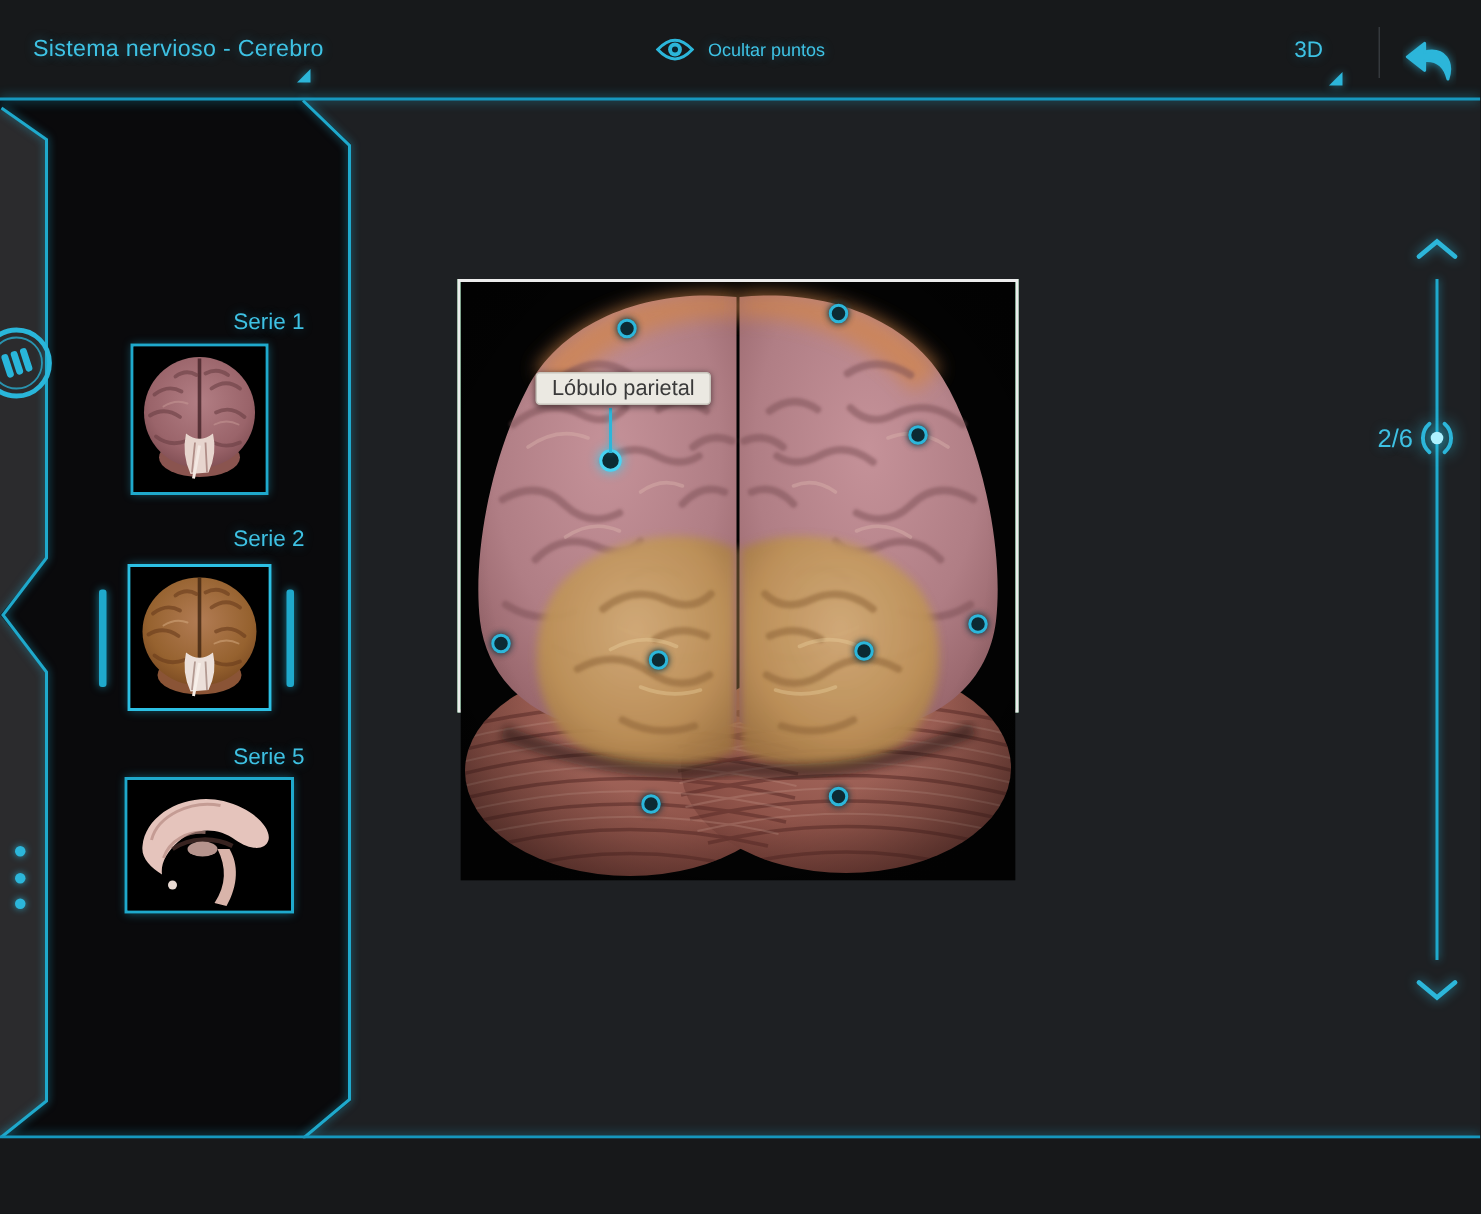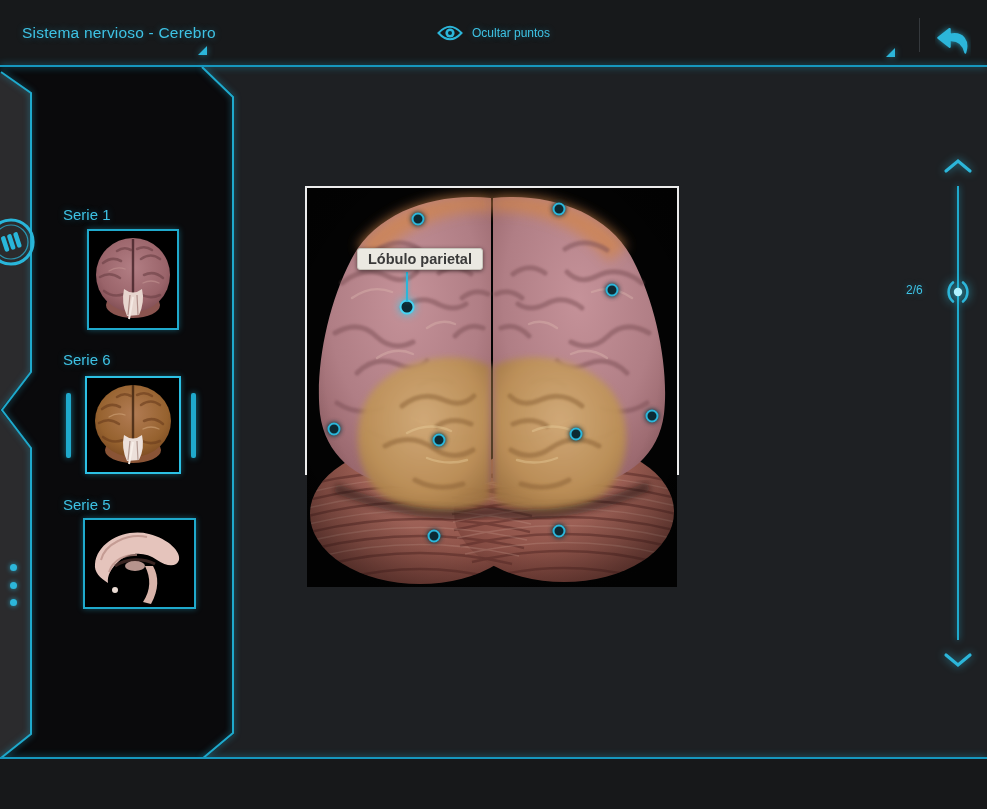--- a/index.html
+++ b/index.html
@@ -28,47 +28,47 @@
   .side-panel{position:absolute;left:0;top:66px;width:240px;height:694px;background:#0a0a0c;
     clip-path:polygon(0 0,202px 0,234px 30px,234px 668px,202px 694px,0 694px);}
   .side-gray{position:absolute;left:0;top:66px;width:32px;height:694px;background:#2b2b2d;
     clip-path:polygon(0 7px,2px 7px,31px 27px,31px 306px,0 344px,31px 382px,31px 668px,0 693px);}
   .side-outline{position:absolute;left:0;top:66px;width:240px;height:694px;pointer-events:none;
     filter:drop-shadow(0 0 3px rgba(31,169,204,.75));}
   .logo-btn{position:absolute;left:-17px;top:214px;width:56px;height:56px;cursor:pointer;}
   .kebab{position:absolute;left:6px;top:564px;width:14px;height:42px;display:flex;flex-direction:column;align-items:center;justify-content:space-between;cursor:pointer;}
   .kebab i{width:7px;height:7px;border-radius:50%;background:#2cb6da;box-shadow:0 0 5px rgba(44,182,218,.8);}
 
-  .serie-label{position:absolute;left:63px;width:140px;text-align:left;font-size:15px;}
+  .serie-label{position:absolute;left:63px;width:140px;text-align:right;font-size:15px;}
   .lab1{top:206px;} .lab2{top:351px;} .lab3{top:496px;}
   .thumb{position:absolute;border:2px solid #1fa9cc;background:#000;box-shadow:0 0 6px rgba(31,169,204,.45);cursor:pointer;box-sizing:border-box;}
   .thumb svg{display:block;}
   .thumb1{left:87px;top:229px;width:92px;height:101px;}
   .thumb2{left:85px;top:376px;width:96px;height:98px;border-color:#2cc0e4;}
   .thumb3{left:83px;top:518px;width:113px;height:91px;}
   .bracket{position:absolute;top:393px;width:5px;height:65px;background:#1fa9cc;border-radius:2px;box-shadow:0 0 6px rgba(31,169,204,.7);}
   .bracket-l{left:66px;} .bracket-r{left:191px;}
 
   
-  .viewport{position:absolute;left:305px;top:186px;width:374px;height:289px;border:2px solid #ececec;background:#86efac;box-sizing:border-box;font-weight:bold;}
+  .viewport{position:absolute;left:305px;top:186px;width:374px;height:289px;border:2px solid #ececec;background:#86efac;box-sizing:border-box;}
   .points-layer{position:absolute;left:0;top:0;width:370px;height:399px;}
   .point{position:absolute;width:9px;height:9px;border-radius:50%;border:2px solid #2cb6da;background:#0c2a33;
     transform:translate(-50%,-50%);box-shadow:0 0 5px rgba(0,0,0,.9),0 0 4px rgba(44,182,218,.5);cursor:pointer;}
   .point.labeled{width:11px;height:11px;border-color:#49d4f4;box-shadow:0 0 8px rgba(44,210,244,.9);}
   .anno-connector{position:absolute;left:99px;top:84px;width:2px;height:30px;background:#2cb6da;box-shadow:0 0 4px rgba(44,182,218,.7);}
   .anno-label{position:absolute;left:50px;top:60px;background:#ebe9e2;border:1px solid #c7c4bb;border-radius:3px;
     padding:2px 10px;font-size:14.5px;color:#3a3a3a;white-space:nowrap;box-shadow:0 1px 4px rgba(0,0,0,.55);cursor:pointer;}
   .caption{position:absolute;left:305px;top:669px;width:374px;text-align:center;font-size:11px;color:#2bb5d8;text-shadow:0 0 5px rgba(40,190,230,.3);}
 
   
   .scroll-up,.scroll-down{position:absolute;left:942px;width:32px;height:18px;cursor:pointer;filter:drop-shadow(0 0 4px rgba(44,182,218,.7));}
   .scroll-up{top:157px;} .scroll-down{top:651px;}
   .slider-track{position:absolute;left:957px;top:186px;width:2px;height:454px;background:#1fa9cc;box-shadow:0 0 6px rgba(31,169,204,.8);cursor:pointer;}
   .slider-handle{position:absolute;left:941px;top:275px;width:34px;height:34px;cursor:grab;filter:drop-shadow(0 0 5px rgba(44,210,244,.8));}
-  .pager{position:absolute;left:906px;top:283px;width:36px;text-align:left;font-size:12px;}
+  .pager{position:absolute;left:906px;top:283px;width:36px;text-align:right;font-size:17px;}
 </style>
 </head>
 <body>
 
 <div class="stage">
 
   <div class="topbar">
     <div class="title cyan">
       <span>Sistema nervioso - Cerebro</span>
     </div>
@@ -76,20 +76,23 @@
 
     <div class="center-toggle">
       <svg width="26" height="18" viewBox="0 0 26 18">
         <path d="M1.5,9 Q13,-3.5 24.5,9 Q13,21.5 1.5,9 Z" fill="none" stroke="#2cb6da" stroke-width="2"></path>
         <circle cx="13" cy="9" r="4.6" fill="#2cb6da"></circle>
         <circle cx="13" cy="9" r="2" fill="#0a2530"></circle>
       </svg>
       <span class="cyan">Ocultar puntos</span>
     </div>
 
+    <div class="mode cyan">
+      <span>3D</span>
+    </div>
     <div class="tri tri-mode"></div>
 
     <div class="top-divider"></div>
 
     <div class="undo-btn">
       <svg width="36" height="36" viewBox="0 0 44 44">
         <path d="M18,6 L4,17 L18,28 L18,20 C28,19.2 34.5,24.5 37,35 C41.5,21 34.5,9.5 18,13 Z" fill="#2cb6da" stroke="#2cb6da" stroke-width="2.5" stroke-linejoin="round" style="filter:drop-shadow(0 0 4px rgba(44,182,218,.7));"></path>
       </svg>
     </div>
   </div>
@@ -147,21 +150,21 @@
       <g fill="none" stroke="#c99b97" stroke-width="1.3" stroke-linecap="round" opacity=".5">
         <path d="M20,40 q8,-5 16,-2"></path>
           <path d="M54,52 q8,-4 16,0"></path>
       </g>
       <path d="M35,58 q9,7 18,0 q3,13 -3,26 l-12,1 q-6,-13 -3,-27 z" fill="#e7d5ce"></path>
       <path d="M41,64 l-2,20 M48,64 l1,20" stroke="#b08e88" stroke-width="1.2" fill="none"></path>
       <path d="M44,66 q-2,12 -4,22" stroke="#f3e8e2" stroke-width="2" fill="none"></path>
     </svg>
   </div>
 
-  <div class="serie-label lab2 cyan">Serie 6</div>
+  <div class="serie-label lab2 cyan">Serie 2</div>
   <div class="bracket bracket-l"></div>
   <div class="bracket bracket-r"></div>
   <div class="thumb thumb2">
     <svg width="92" height="94" viewBox="0 0 92 94">
       <defs>
         <radialGradient id="t2" cx=".5" cy=".4" r=".75">
           <stop offset="0" stop-color="#b27c54"></stop>
             <stop offset=".6" stop-color="#96622f"></stop>
             <stop offset="1" stop-color="#6b3c1a"></stop>
         </radialGradient>

